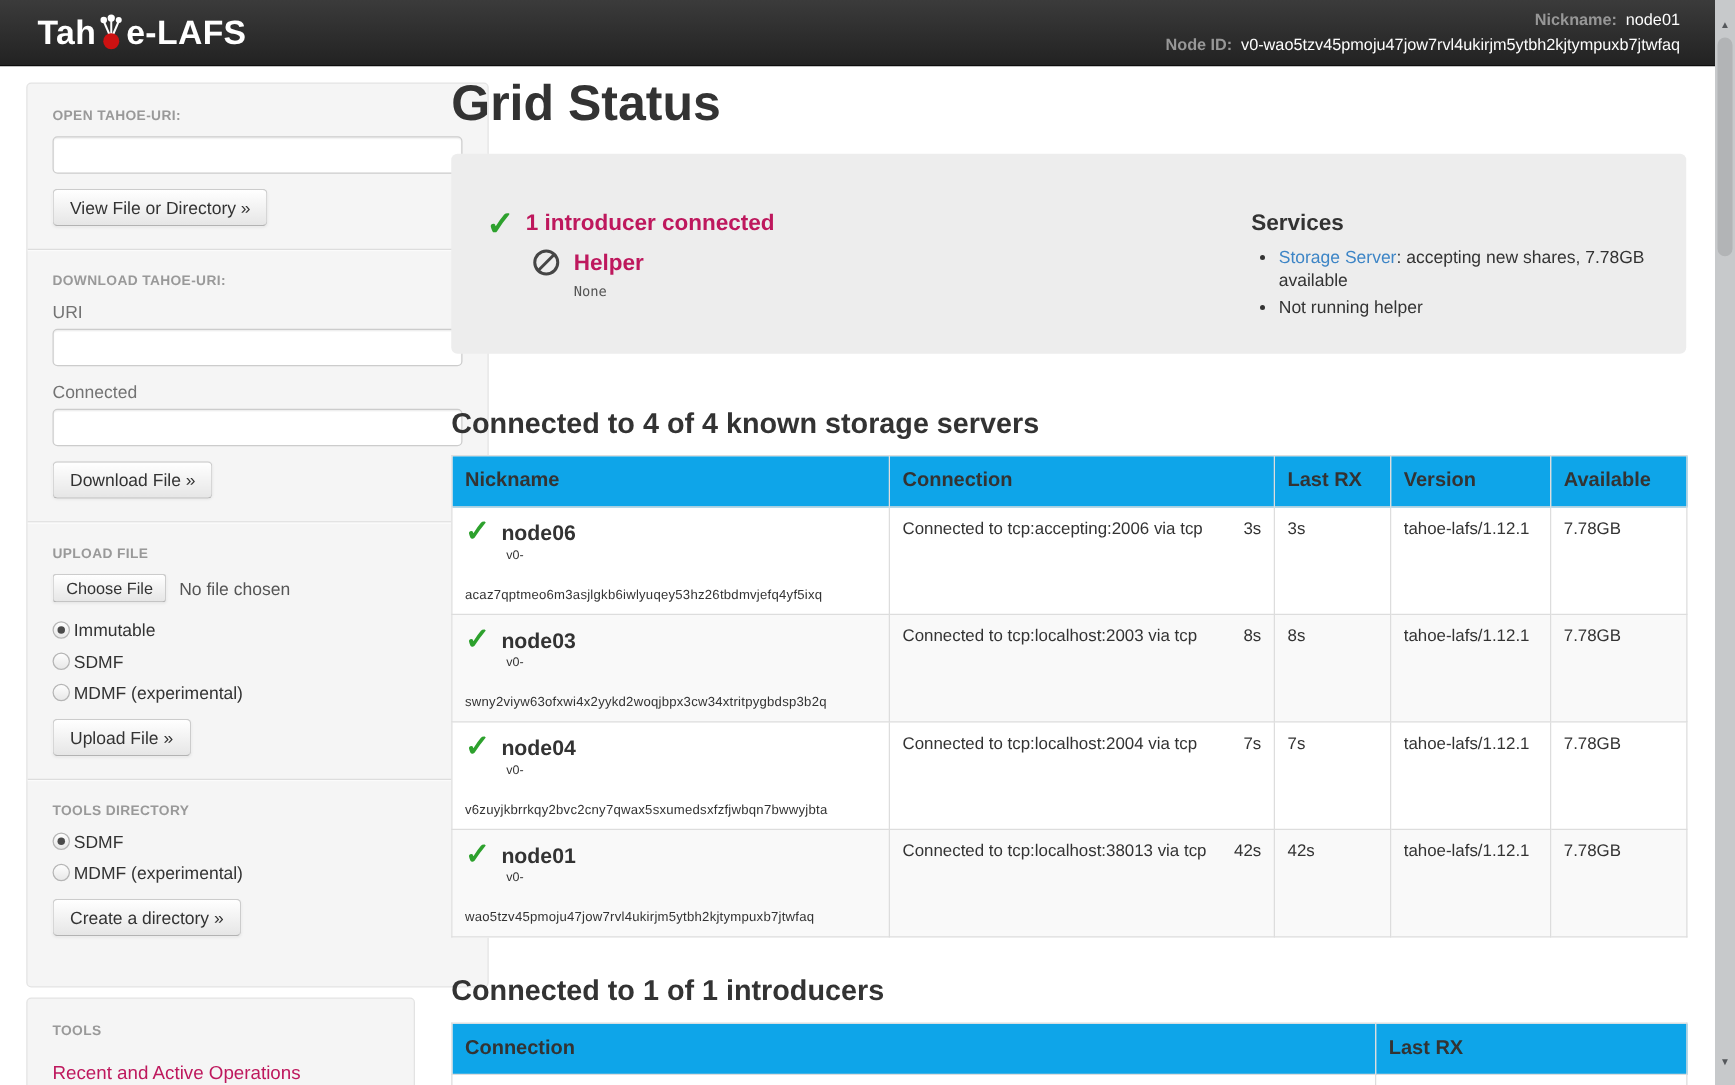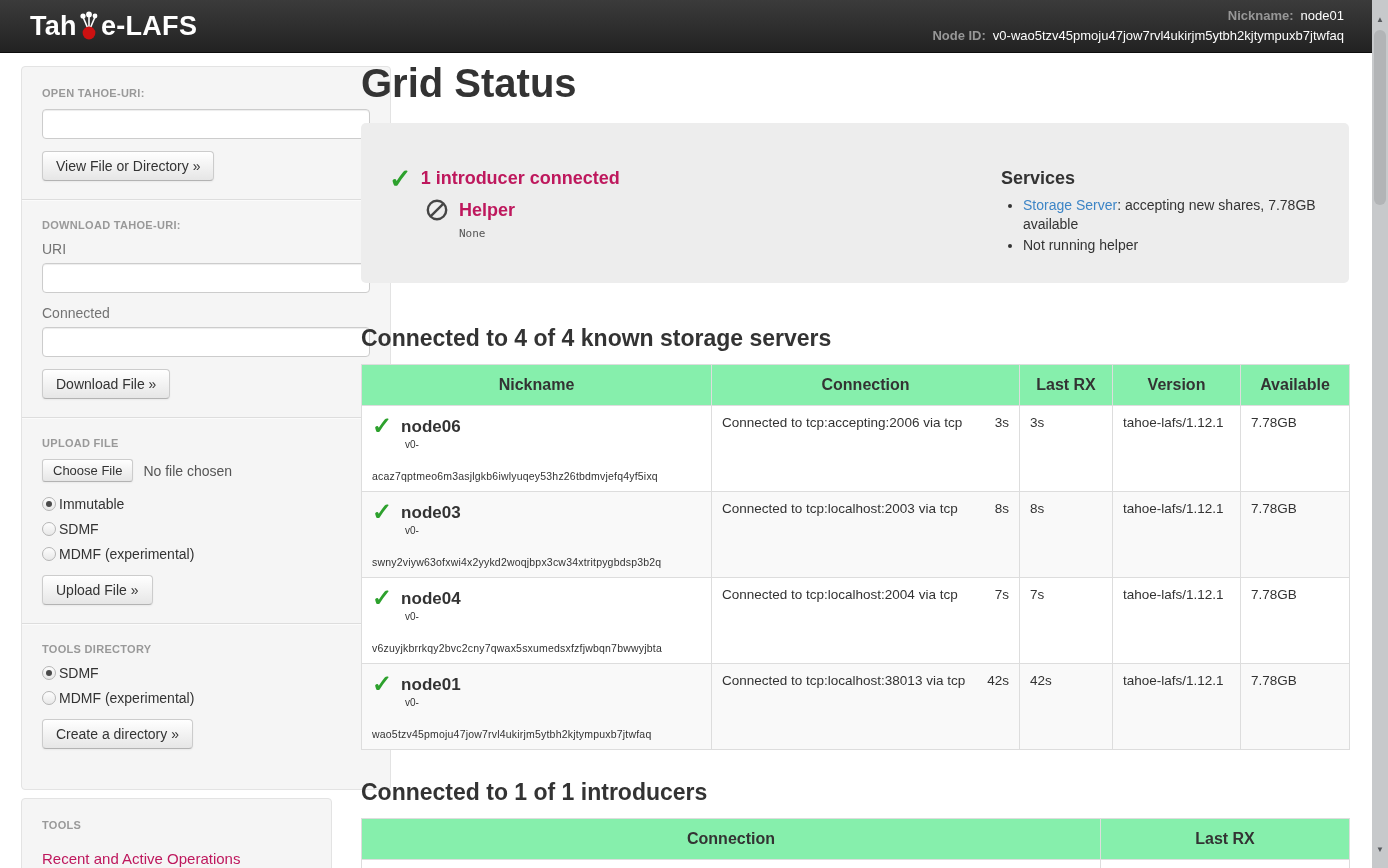--- a/index.html
+++ b/index.html
@@ -73,21 +73,21 @@
   .services-title { font-size:18px; font-weight:bold; color:#333; margin-bottom:7px; }
   .services-list { margin:0 0 0 4px; padding-left:18px; font-size:14px; line-height:19px; color:#333; }
   .services-list li { margin-bottom:2px; }
   .inline-link { color:#3d85c6; text-decoration:none; cursor:pointer; }
 
   .section-heading { font-size:23px; font-weight:bold; color:#333; margin:42px 0 12px; }
   .section-heading.second { margin-top:29px; }
 
   table.grid { border-collapse:collapse; width:988px; background:#fff; table-layout:fixed; }
   table.grid th, table.grid td { border:1px solid #ddd; text-align:left; vertical-align:top; }
-  table.grid th { padding:11px 10px; font-size:16px; color:#333; background:#86efac; font-weight:bold;text-align:center; }
+  table.grid th { padding:11px 10px; font-size:16px; color:#333; background:#0ea5e9; font-weight:bold; }
   table.grid td { padding:9px 10px; font-size:13.5px; color:#333; }
   tr.striped td { background:#f9f9f9; }
   td.tall { height:77px; }
   .nick-top { display:flex; align-items:flex-start; gap:9px; }
   .nick-check { font-size:24px; line-height:22px; }
   .nick-name { font-size:17px; font-weight:bold; line-height:23px; }
   .pubkey-prefix { margin:1px 0 0 33px; font-size:10px; }
   .pubkey { margin-top:20px; font-size:10.5px; letter-spacing:.2px; white-space:nowrap; }
   .conn-inner { display:flex; justify-content:space-between; gap:6px; }
   .rx-cell { text-align:right; }

